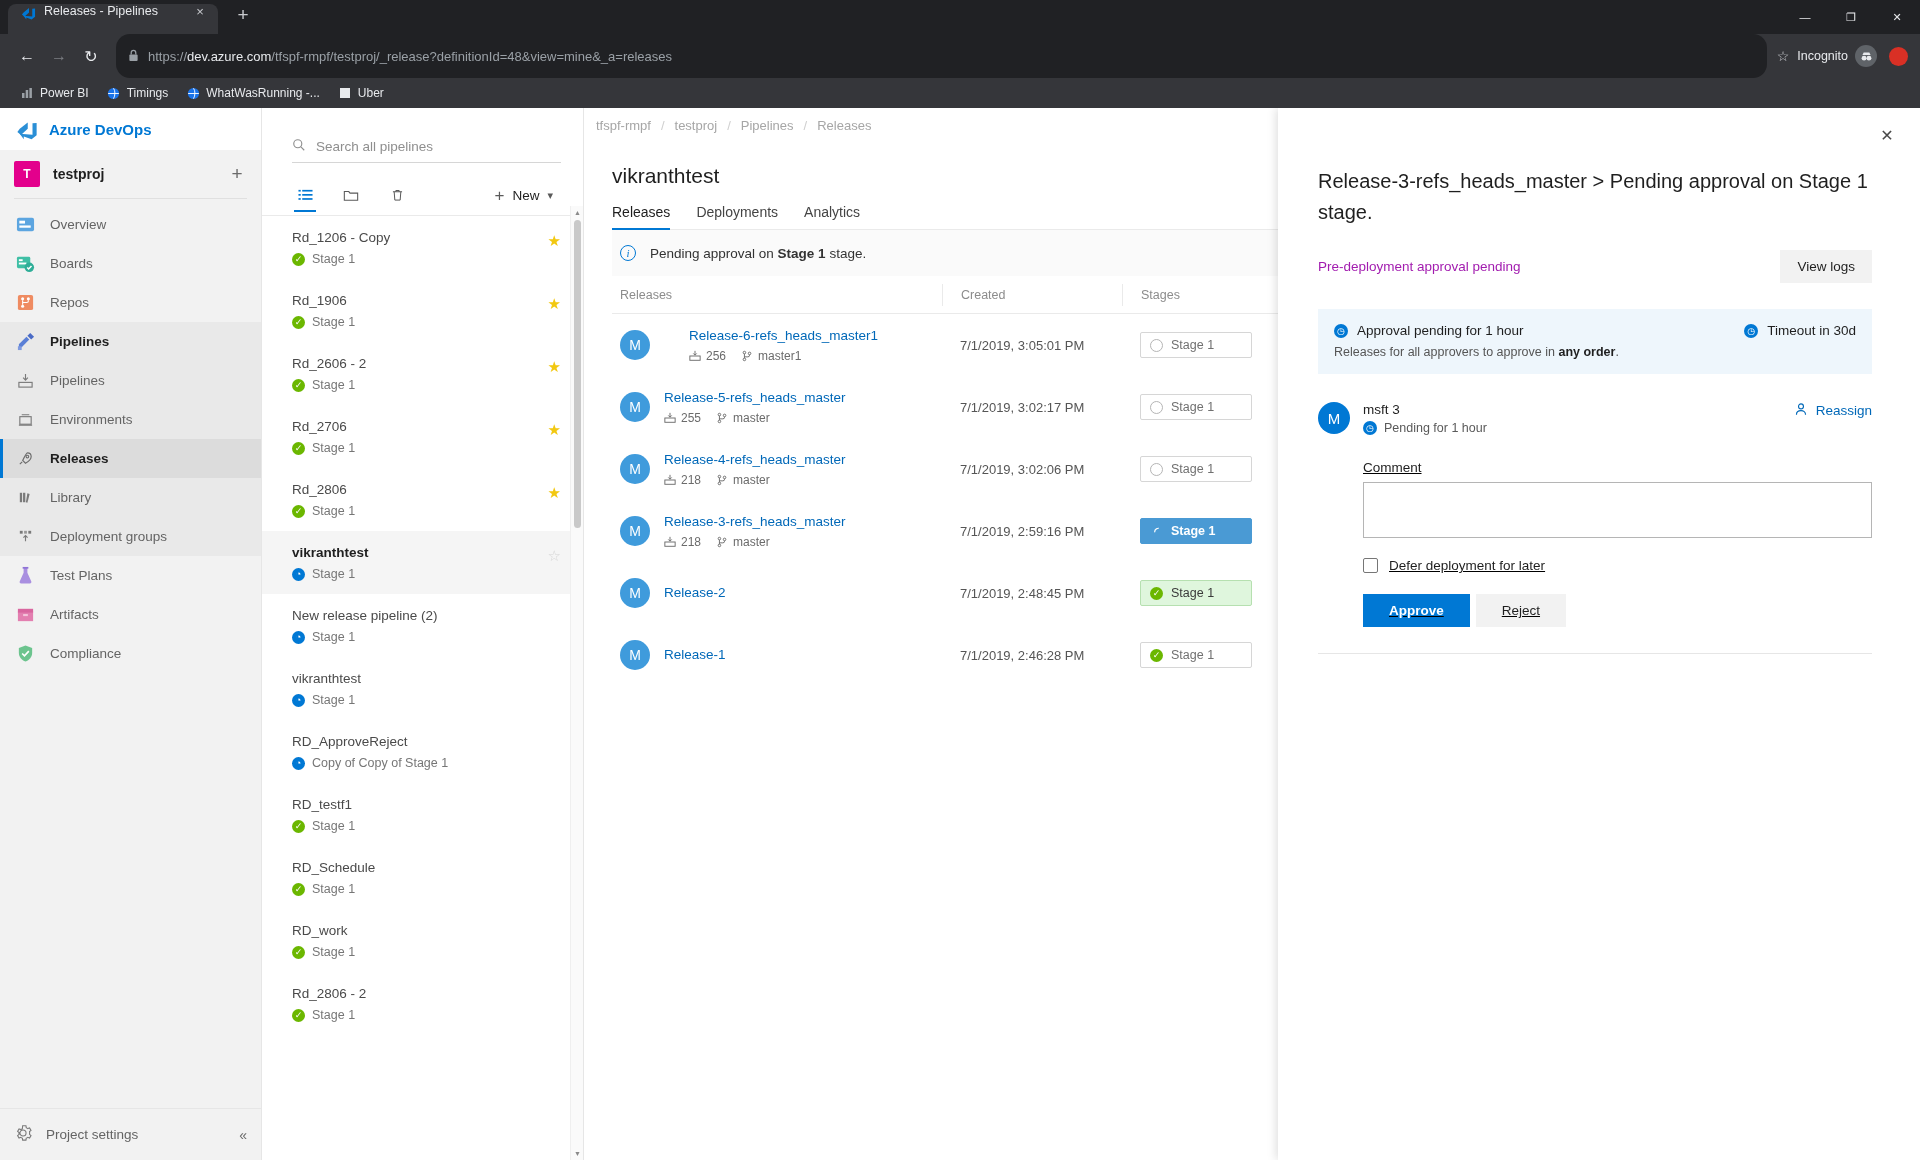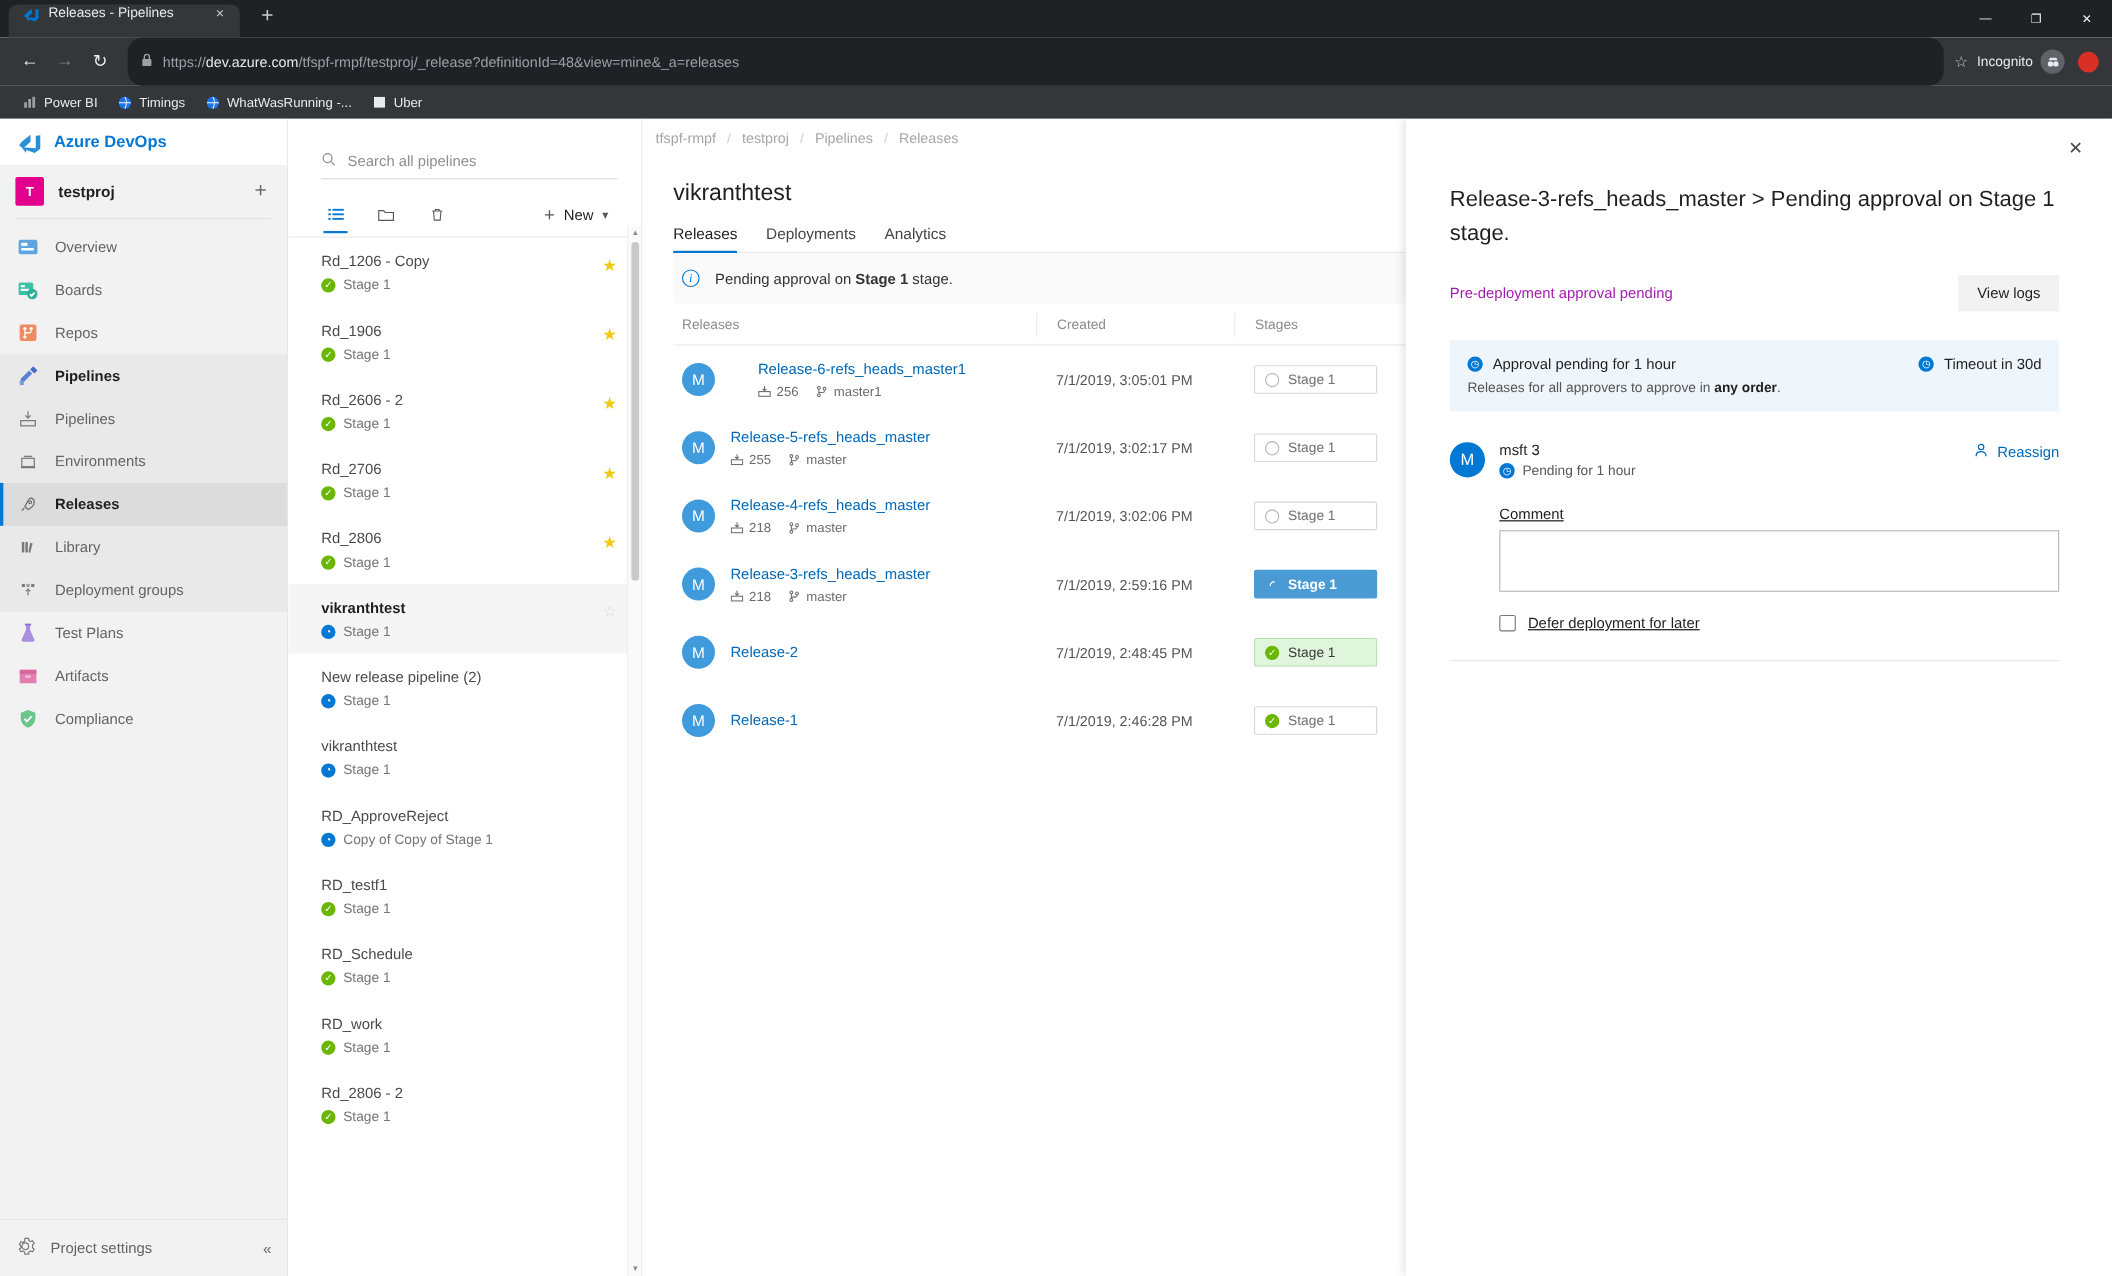--- a/index.html
+++ b/index.html
@@ -993,20 +993,24 @@
 
           <div class="ap-form">
             <div class="ap-label">Comment</div>
             <textarea class="ap-textarea" placeholder="" style=""></textarea>
 
             <div class="ap-check">
               <span class="box"></span>
               <span class="ap-check-lbl">Defer deployment for later</span>
             </div>
 
+            <div class="ap-buttons">
+              <button class="btn-approve">Approve</button>
+              <button class="btn-reject">Reject</button>
+            </div>
           </div>
           <div class="ap-hr"></div>
         </div>
       </div>
 
     </div>
   </div>
 </div>
 
 </body></html>

